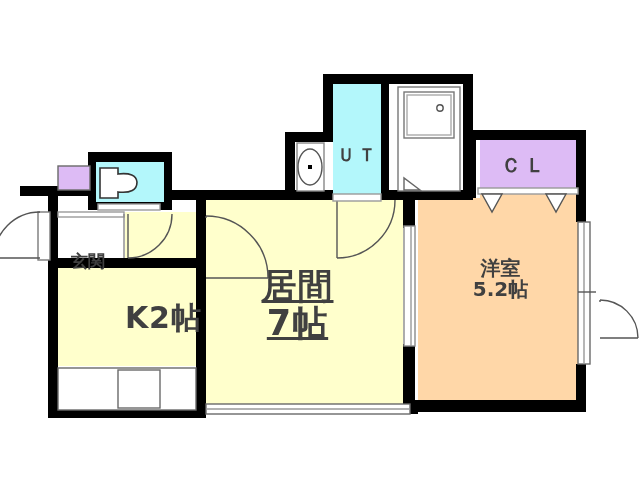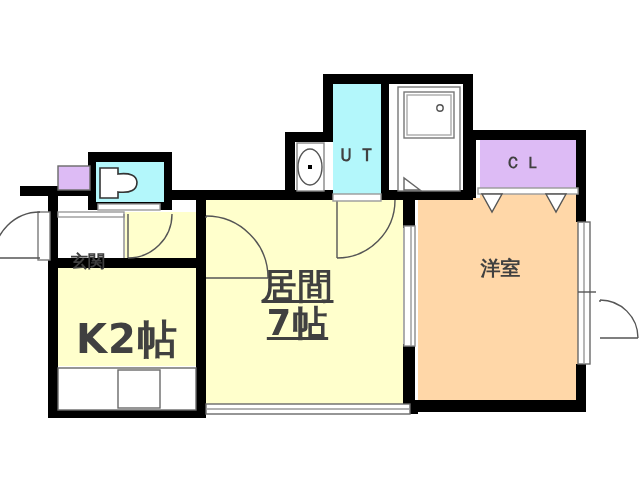--- a/index.html
+++ b/index.html
@@ -33,42 +33,42 @@
     line-height: 1.05;
     color: #404040;
     font-weight: 700;
     white-space: nowrap;
     pointer-events: none;
   }
   .room-label .ln1 { display: block; }
   .room-label .ln2 { display: block; }
 
   #label-kitchen {
-    left: 52px; top: 318px; width: 150px;
-    font-size: 40px; letter-spacing: 1px;
+    left: 52px; top: 302px; width: 150px;
+    font-size: 30px; letter-spacing: 1px; text-align: right;
   }
   #label-living {
     left: 205px; top: 268px; width: 185px;
     font-size: 35px; letter-spacing: 1px; text-decoration: underline;
   }
   #label-bedroom {
     left: 418px; top: 258px; width: 165px;
     font-size: 20px; letter-spacing: 0px;
   }
   #label-genkan {
     left: 54px; top: 253px; width: 68px;
     font-size: 17px; font-weight: 700;
   }
   #label-ut {
     left: 330px; top: 146px; width: 56px;
     font-size: 18px; font-weight: 700; letter-spacing: 3px;
   }
   #label-cl {
     left: 492px; top: 155px; width: 66px;
-    font-size: 16px; font-weight: 700; letter-spacing: 4px;
+    font-size: 20px; font-weight: 700; letter-spacing: 4px;
   }
 </style>
 </head>
 <body>
 
 <div id="plan-root">
 
   <svg id="plan-svg" viewBox="0 0 640 480">
 
     <g>
@@ -247,20 +247,21 @@
     <span class="ln1">K2帖</span>
   </div>
 
   <div class="room-label" id="label-living">
     <span class="ln1">居間</span>
     <span class="ln2">7帖</span>
   </div>
 
   <div class="room-label" id="label-bedroom">
     <span class="ln1">洋室</span>
+    <span class="ln2">5.2帖</span>
   </div>
 
   <div class="room-label" id="label-genkan">
     <span class="ln1">玄関</span>
   </div>
 
   <div class="room-label" id="label-ut">
     <span class="ln1">ＵＴ</span>
   </div>
 

